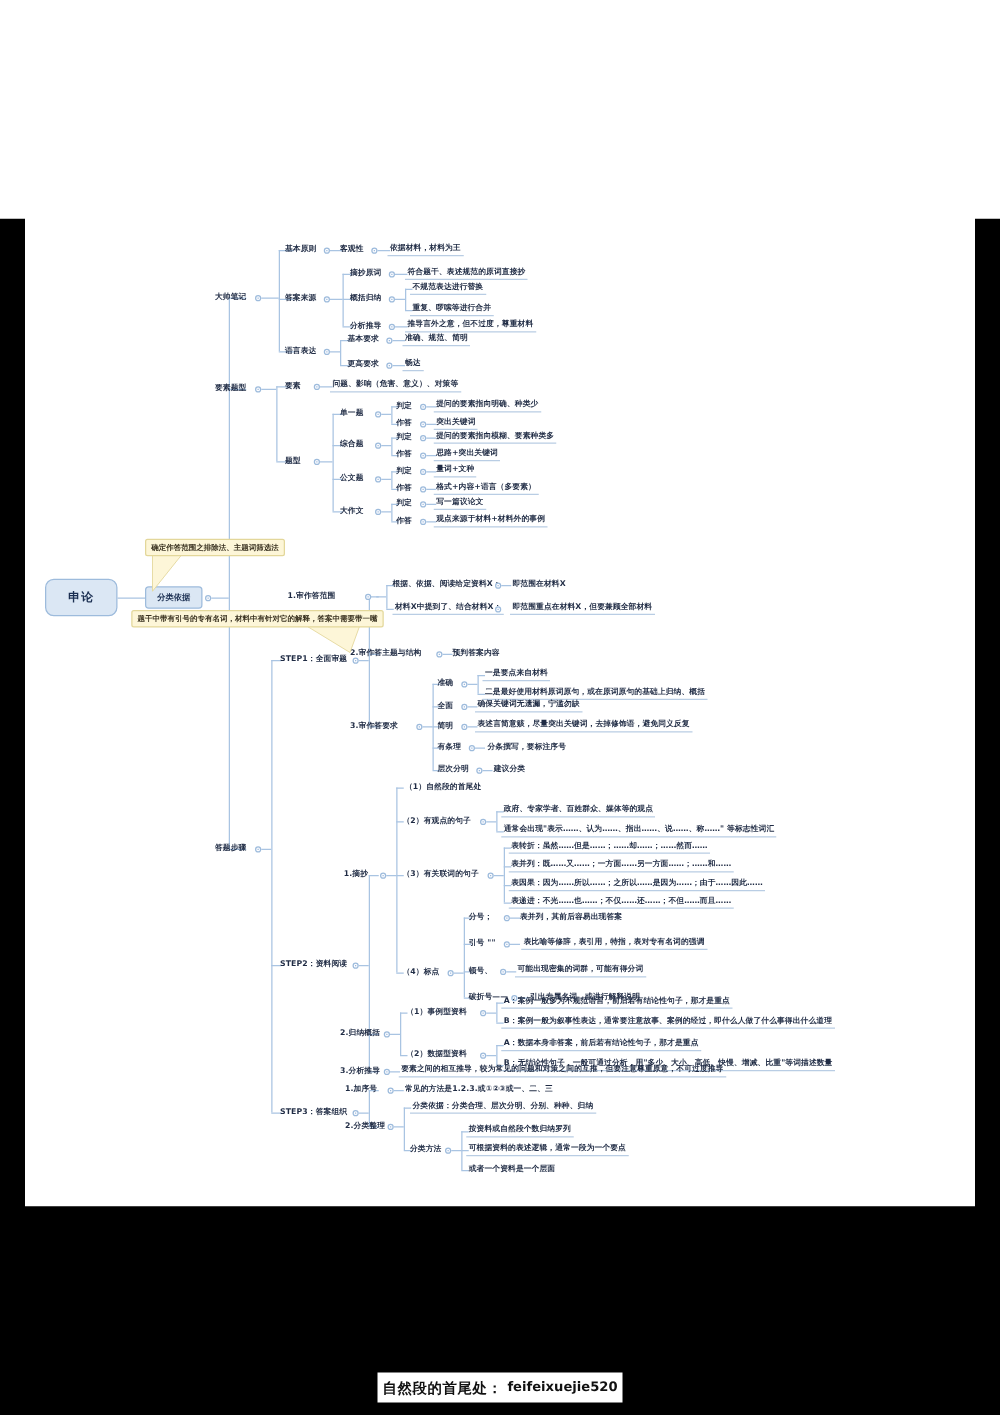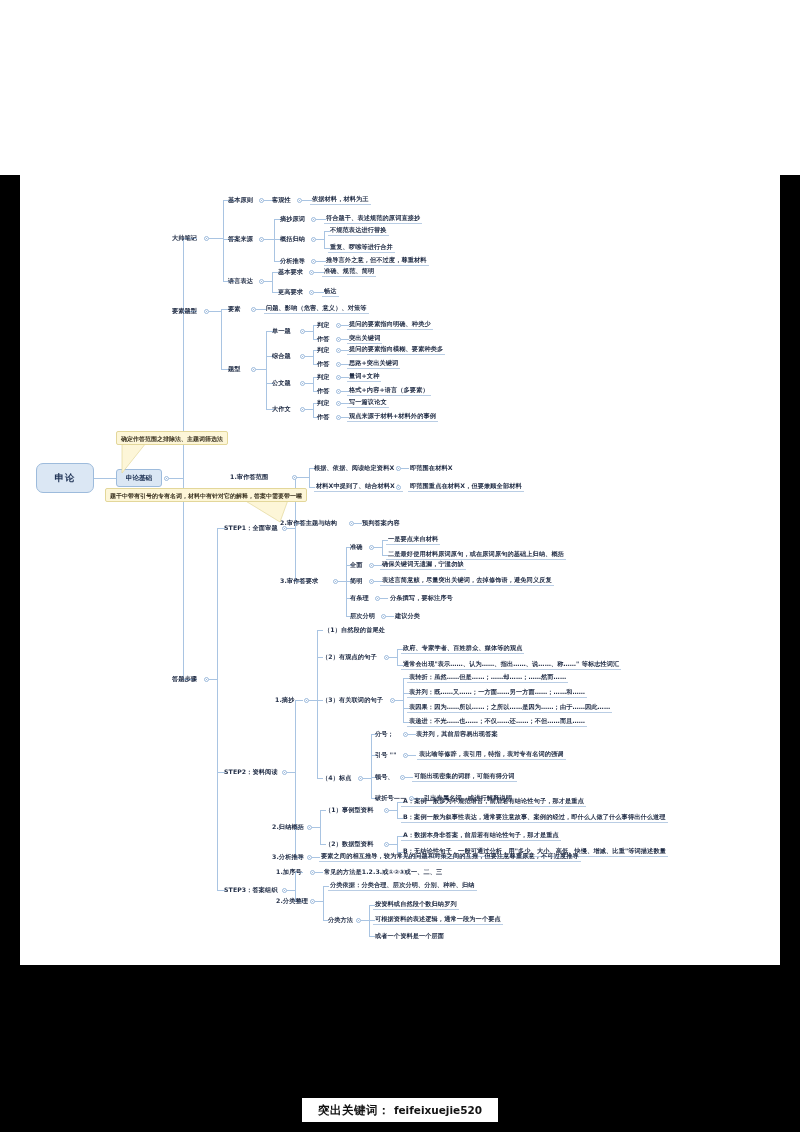--- a/index.html
+++ b/index.html
@@ -105,21 +105,21 @@
 <div class="blk" style="left:0;top:0;width:20px;height:1132px;"></div>
 <div class="blk" style="left:780px;top:0;width:20px;height:1132px;"></div>
 <div class="blk" style="left:0;top:965px;width:800px;height:167px;"></div>
 <div id="topband"></div>
 <div id="page-bg" style="top:0;height:965px;"></div>
 
 <div id="mindmap" style="position:absolute;left:0;top:0;width:800px;height:965px;">
 
   <div id="root-node" style="left:36px;top:463px;">申论</div>
   <div class="ln lnh" style="left:94px;top:478px;width:22px;"></div>
-  <div id="l2-node" style="left:116px;top:469px;">申论基础</div>
+  <div id="l2-node" style="left:116px;top:469px;">分类依据</div>
   <div class="dot" style="left:164px;top:476px;"></div>
 
   <div class="ln lnh" style="left:169px;top:478px;width:14px;"></div>
   <div class="ln lnv" style="left:183px;top:238px;height:441px;"></div>
 
   <div class="ln lnh" style="left:183px;top:238px;width:14px;"></div>
   <div class="node" style="left:172px;top:234px;">大帅笔记</div>
   <div class="dot" style="left:204px;top:236px;"></div>
 
   <div class="ln lnh" style="left:209px;top:238px;width:14px;"></div>
@@ -473,15 +473,15 @@
   <div class="note" style="left:116px;top:431px;">确定作答范围之排除法、主题词筛选法</div>
 
   <svg style="position:absolute;left:240px;top:500px;width:50px;height:30px;overflow:visible;">
     <polygon points="4,0 48,0 40,22" fill="#fdf6d8" stroke="#e3d79a" stroke-width="0.7"></polygon>
   </svg>
   <div class="note" style="left:105px;top:488px;">题干中带有引号的专有名词，材料中有针对它的解释，答案中需要带一嘴</div>
 
 </div>
 
 <div id="footer">
-  <span class="f1">突出关键词：</span>
+  <span class="f1">自然段的首尾处：</span>
   <span class="f2">feifeixuejie520</span>
 </div>
 
 </body></html>

